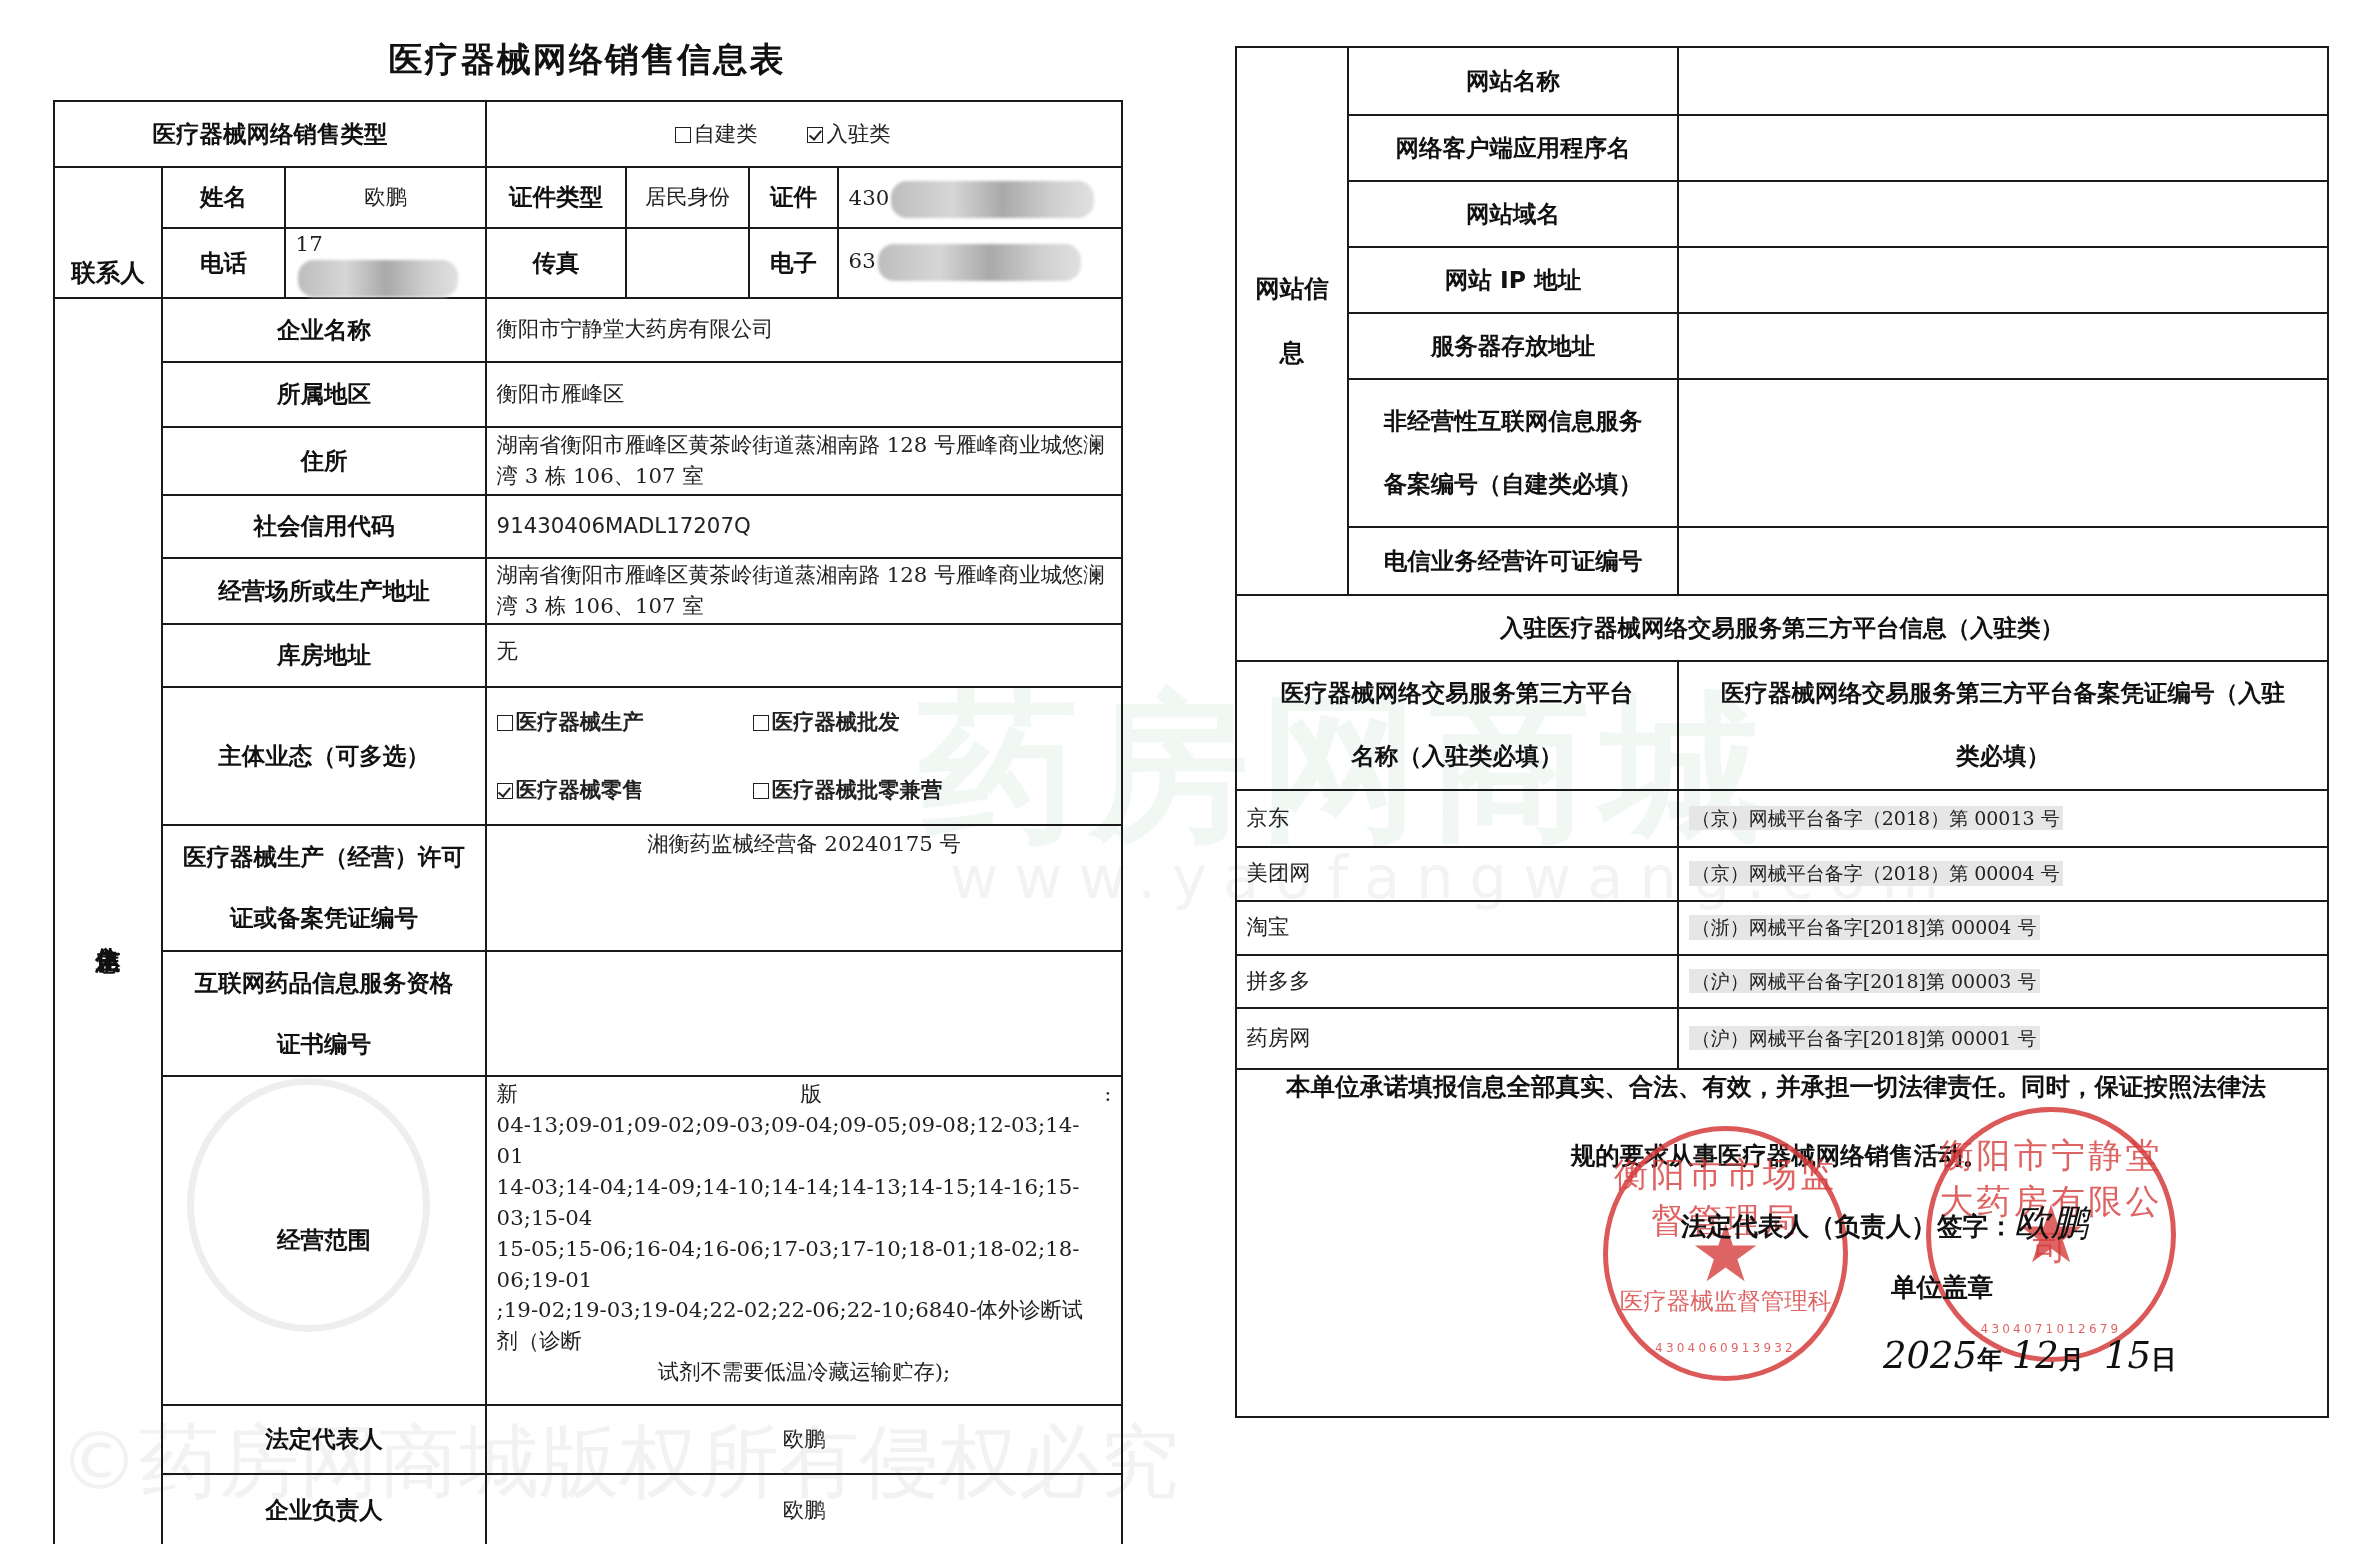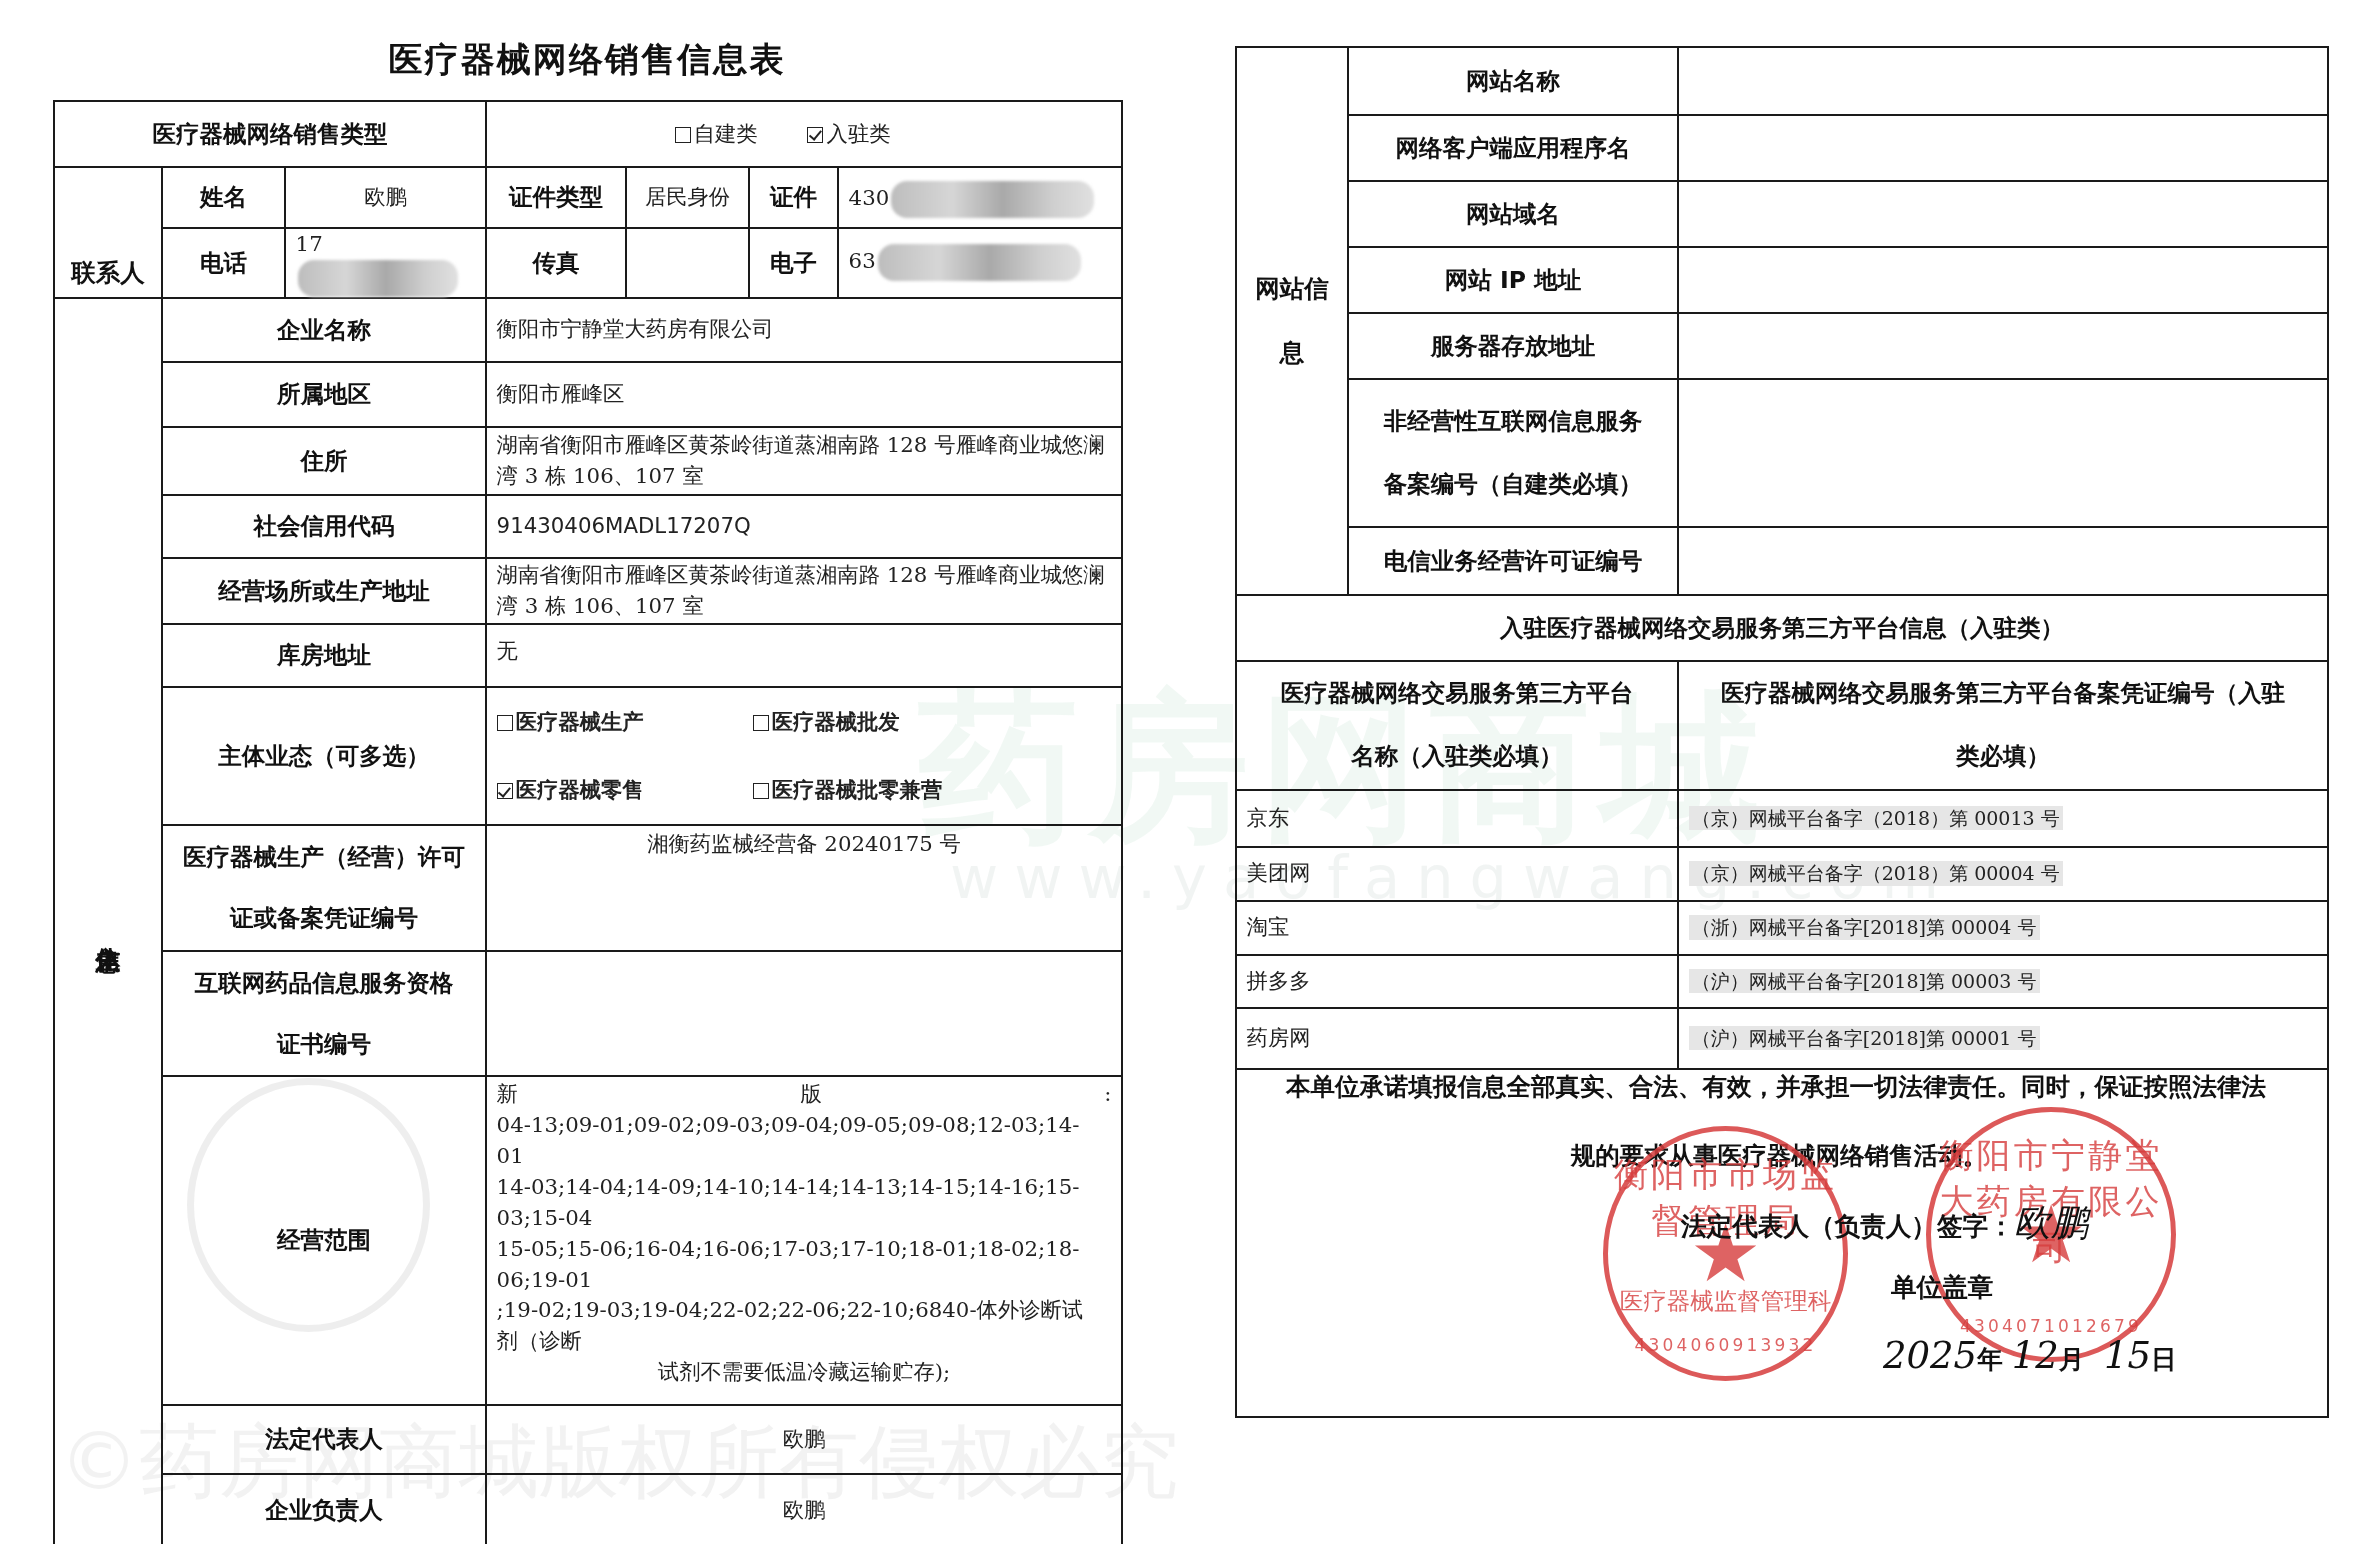--- a/index.html
+++ b/index.html
@@ -21,21 +21,21 @@
   .chk.on::after { content:""; position:absolute; left:3.2px; top:0.5px; width:5.3px; height:9.6px; border-right:2.1px solid #222; border-bottom:2.1px solid #222; transform:rotate(40deg); }
   .opt { display:inline-block; margin-right:43px; }
   .scope { font-family:"DejaVu Sans","Liberation Sans",sans-serif; font-size:21.3px; line-height:1.6; }
   .scope .head { display:flex; justify-content:space-between; }
   .cert { background:#e6e6e6; padding:1.1px 3.2px; font-size:19px; }
   .pledge { position:absolute; left:1243px; width:1072px; font-size:24.5px; font-weight:bold; line-height:2.7; }
   .stamp { position:absolute; border:5.3px solid rgba(214,60,60,0.85); border-radius:50%; color:rgba(214,60,60,0.8);
            display:flex; align-items:center; justify-content:center; font-size:80px; }
   .stamp .ring { position:absolute; top:21.3px; width:100%; text-align:center; font-size:34px; letter-spacing:3.2px; }
   .stamp .bot { position:absolute; bottom:59px; width:100%; text-align:center; font-size:23.5px; }
-  .stamp .num { position:absolute; bottom:21.3px; width:100%; text-align:center; font-size:17px; letter-spacing:3.2px; }
+  .stamp .num { position:absolute; bottom:21.3px; width:100%; text-align:center; font-size:12px; letter-spacing:3.2px; }
   .ghost-stamp { position:absolute; border:7.5px solid rgba(160,160,160,0.18); border-radius:50%; }
   .wm-big { position:absolute; color:rgba(120,190,150,0.10); font-weight:bold; font-size:160px; letter-spacing:10.7px; white-space:nowrap; }
   .wm-url { position:absolute; color:rgba(150,170,160,0.13); font-size:59px; letter-spacing:16px; white-space:nowrap; }
   .wm-copy { position:absolute; color:rgba(150,150,150,0.12); font-size:80px; white-space:nowrap; }
   .sigline { position:absolute; font-size:25.6px; font-weight:bold; white-space:nowrap; }
   .hand { font-family:"DejaVu Serif","Liberation Serif",serif; font-style:italic; font-weight:normal; font-size:37px; }
 </style>
 </head>
 <body>
 

